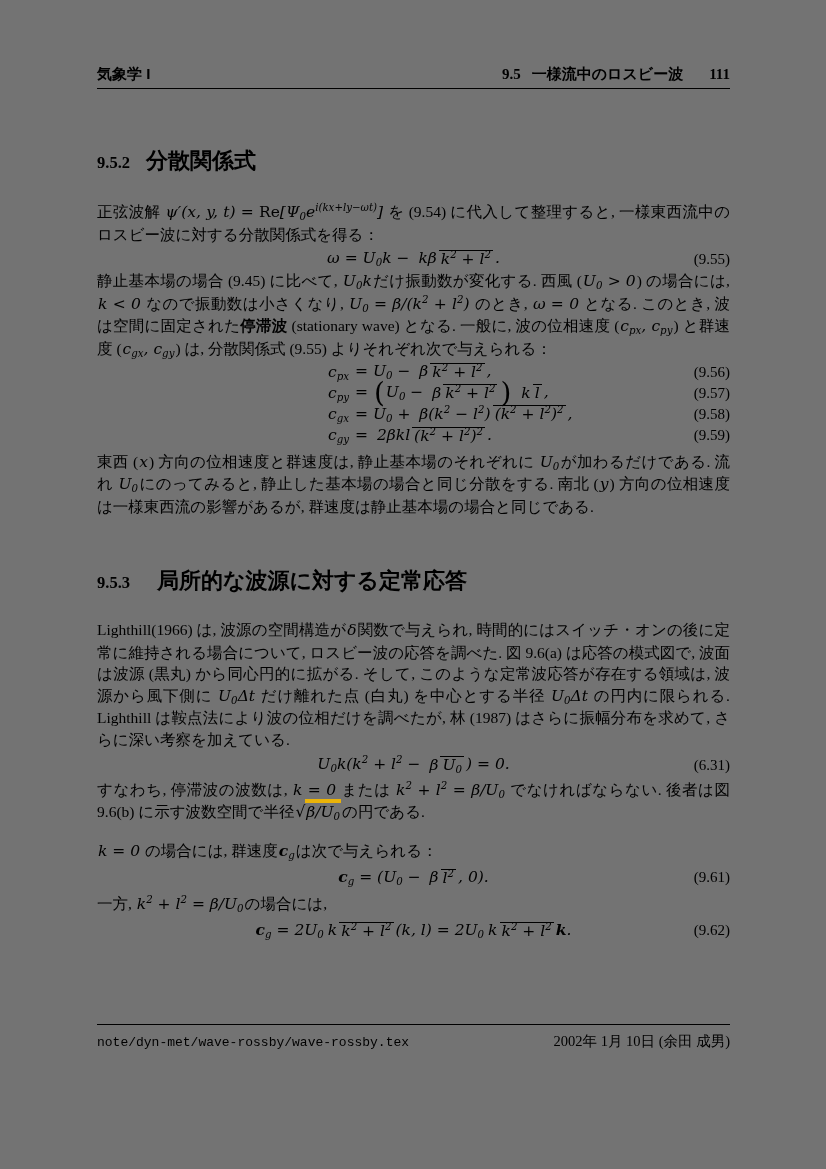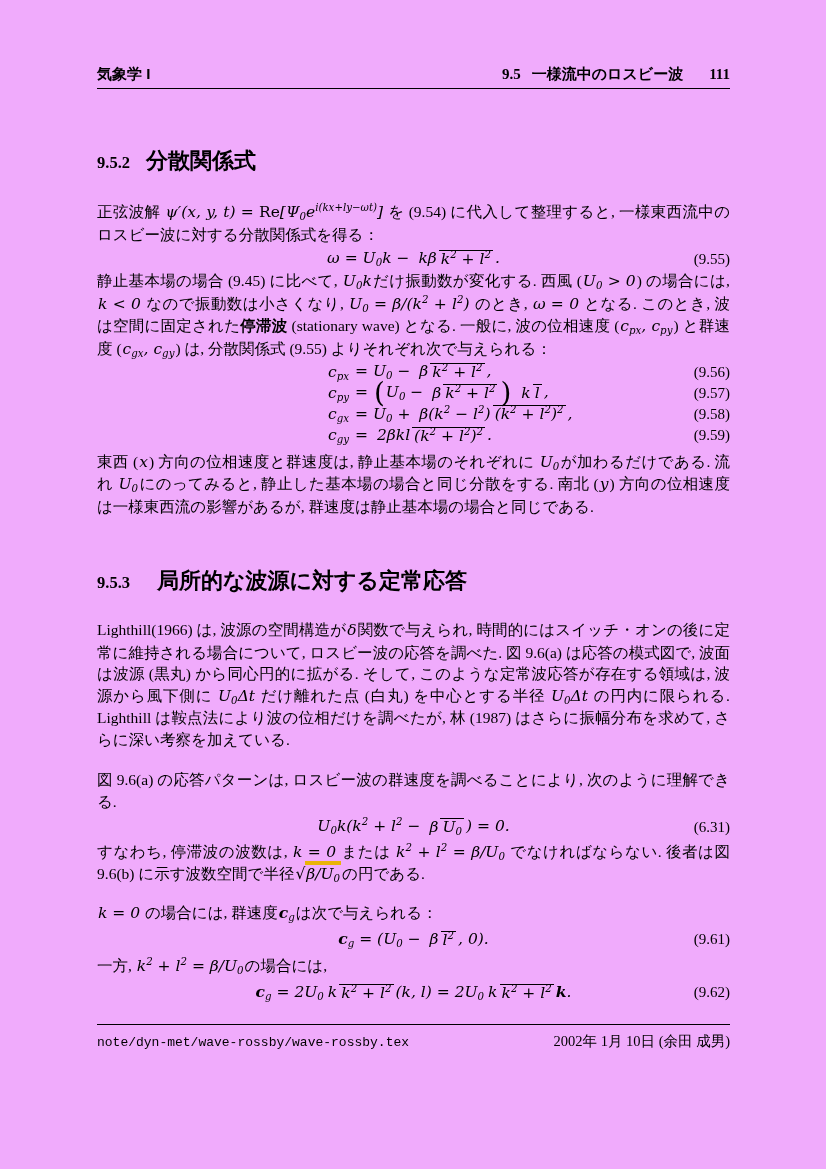--- a/index.html
+++ b/index.html
@@ -1,16 +1,16 @@
 <!DOCTYPE html>
 <html><head>
 <meta charset="utf-8">
 <style>
   html,body{margin:0;padding:0;background:#ffffff;}
-  .sheet{position:relative;width:826px;height:1169px;background:#f0abfc;color:#000;
+  .sheet{position:relative;width:826px;height:1169px;background:#737373;color:#000;
          font-family:"Liberation Serif","DejaVu Serif",serif;overflow:hidden;}
   .inner{position:absolute;left:97px;top:0;width:633px;}
 
   
   .hdr{display:flex;justify-content:space-between;align-items:baseline;padding-top:65px;}
   .h-left{font-family:"Liberation Sans","DejaVu Sans",sans-serif;font-weight:bold;font-size:15px;}
   .h-right{display:flex;align-items:baseline;}
   .h-num{font-weight:bold;font-size:15px;}
   .h-title{font-family:"Liberation Sans","DejaVu Sans",sans-serif;font-weight:bold;font-size:15px;margin-left:11px;}
   .h-page{font-weight:bold;font-size:15px;margin-left:26px;}
@@ -129,21 +129,20 @@
 
     <p class="para" style="margin-top:6px;"><span class="jt">東西 (</span><span class="m">x</span><span class="jt">) 方向の位相速度と群速度は, 静止基本場のそれぞれに </span><span class="m">U<sub>0</sub></span><span class="jt">が加わるだけである. 流れ </span><span class="m">U<sub>0</sub></span><span class="jt">にのってみると, 静止した基本場の場合と同じ分散をする. 南北 (</span><span class="m">y</span><span class="jt">) 方向の位相速度は一様東西流の影響があるが, 群速度は静止基本場の場合と同じである.</span></p>
 
     <div class="sec-h" style="margin-top:22px;gap:11px;">
       <span class="sec-num">9.5.3</span>
       <span class="sec-title">局所的な波源に対する定常応答</span>
     </div>
 
     <p class="para" style="margin-top:23px;"><span class="jt">Lighthill(1966) は, 波源の空間構造が</span><span class="m">δ</span><span class="jt">関数で与えられ, 時間的にはスイッチ・オンの後に定常に維持される場合について, ロスビー波の応答を調べた. 図 9.6(a) は応答の模式図で, 波面は波源 (黒丸) から同心円的に拡がる. そして, このような定常波応答が存在する領域は, 波源から風下側に </span><span class="m">U<sub>0</sub>Δt</span><span class="jt"> だけ離れた点 (白丸) を中心とする半径 </span><span class="m">U<sub>0</sub>Δt</span><span class="jt"> の円内に限られる. Lighthill は鞍点法により波の位相だけを調べたが, 林 (1987) はさらに振幅分布を求めて, さらに深い考察を加えている.</span></p>
 
-    <p class="para" style="margin-top:19px;"><span class="jt">図 9.6(a) の応答パターンは, ロスビー波の群速度を調べることにより, 次のように理解できる.</span></p>
 
 
     <div class="eq" style="margin:5px 0 4px;">
       <span class="mathd">U<sub>0</sub>k(k<sup>2</sup> + l<sup>2</sup> − <span class="fr">
             <span class="fn">β</span>
             <span class="fd">U<sub>0</sub></span>
           </span>) = 0.</span>
       <span class="tag">(6.31)</span>
     </div>
 

